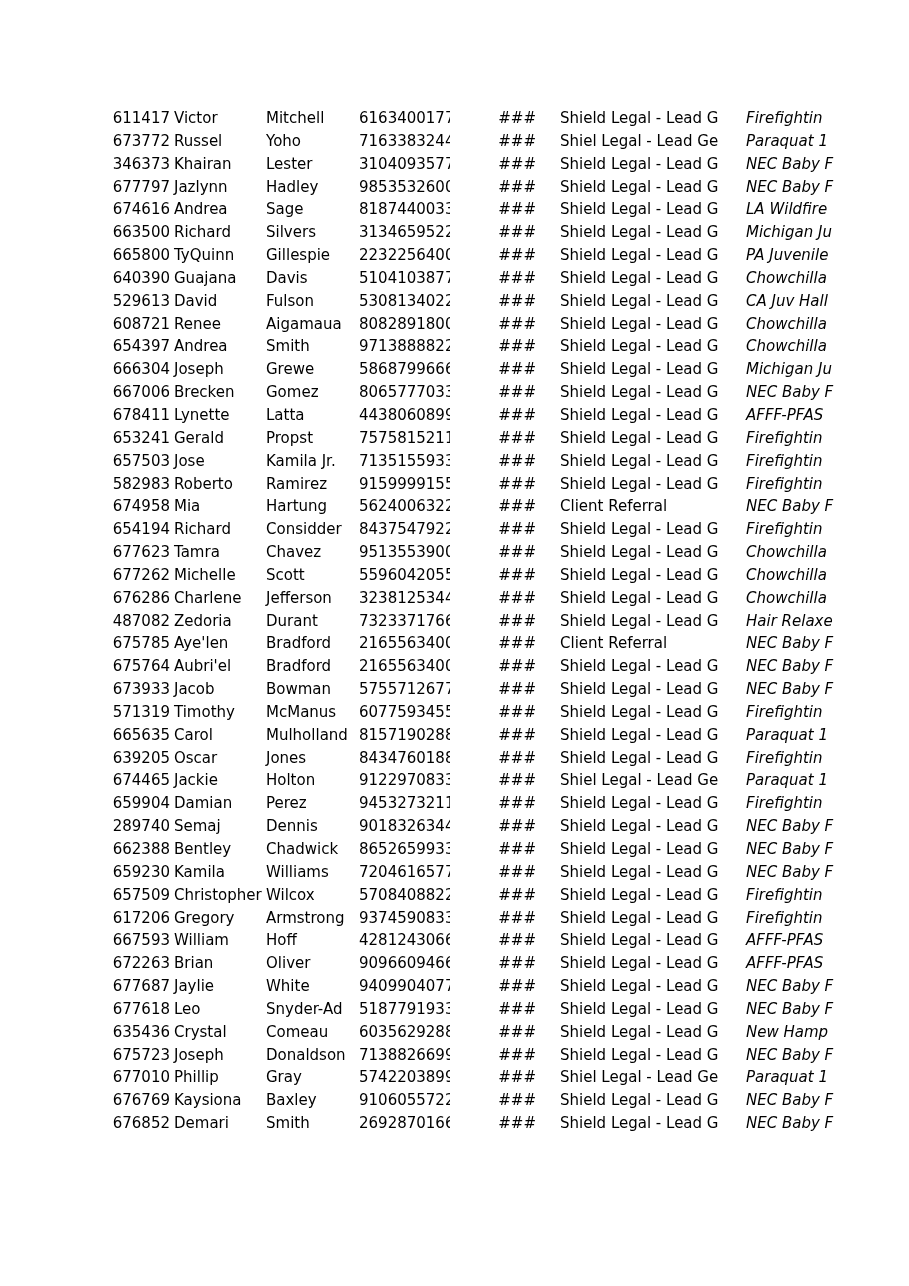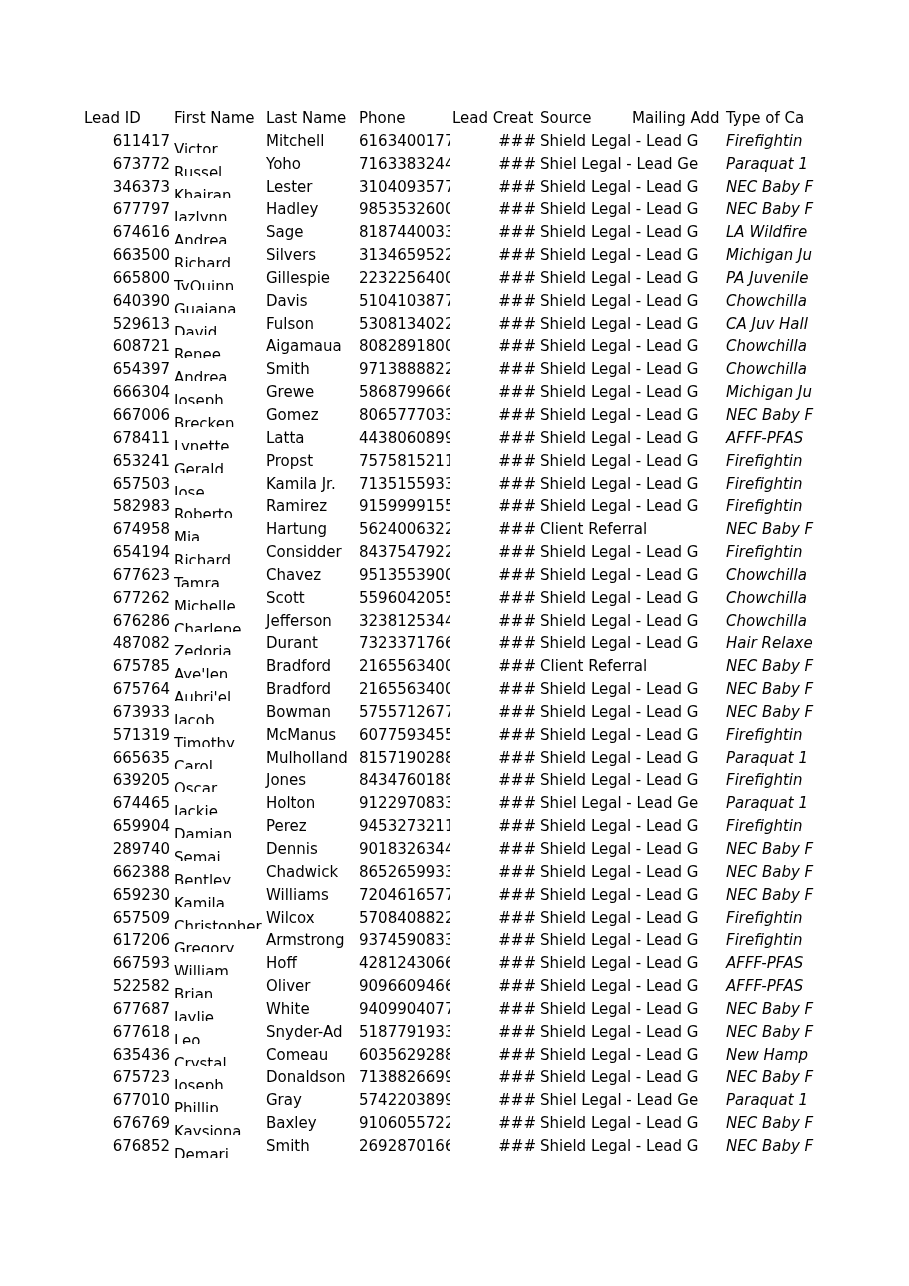--- a/index.html
+++ b/index.html
@@ -36,41 +36,31 @@
   .hc0 { width: 90px; }
   .hc1 { width: 92px; }
   .hc2 { width: 93px; }
   .hc3 { width: 93px; }
   .hc4 { width: 88px; }
   .hc5 { width: 92px; }
   .hc6 { width: 94px; }
   .hc7 { width: 92px; }
   
   .dc-id      { width: 90px; }
-  .dc-first   { width: 92px; margin-top: 9px; }
+  .dc-first   { width: 92px; }
   .dc-last    { width: 93px; }
   .dc-phone   { width: 93px; }
   .dc-created { width: 88px; }
-  .dc-source  { width: 186px; }
+  .dc-source  { width: 186px; margin-left: 20px; }
   .dc-type    { width: 92px; font-style: italic; }
 </style>
 </head>
 <body>
 
 <div id="sheet">
-  <div class="row">
-    <div class="cell hc0">Lead ID</div>
-    <div class="cell hc1">First Name</div>
-    <div class="cell hc2">Last Name</div>
-    <div class="cell hc3">Phone</div>
-    <div class="cell hc4">Lead Creat</div>
-    <div class="cell hc5">Source</div>
-    <div class="cell hc6">Mailing Add</div>
-    <div class="cell hc7">Type of Ca</div>
-  </div>
   <div id="rows">
       <div class="row">
         <div class="cell dc-id num">611417</div>
         <div class="cell dc-first">Victor</div>
         <div class="cell dc-last">Mitchell</div>
         <div class="cell dc-phone">6163400177</div>
         <div class="cell dc-created num">###</div>
         <div class="cell dc-source">Shield Legal - Lead G</div>
         <div class="cell dc-type">Firefightin</div>
       </div>
@@ -392,21 +382,21 @@
       <div class="row">
         <div class="cell dc-id num">667593</div>
         <div class="cell dc-first">William</div>
         <div class="cell dc-last">Hoff</div>
         <div class="cell dc-phone">4281243066</div>
         <div class="cell dc-created num">###</div>
         <div class="cell dc-source">Shield Legal - Lead G</div>
         <div class="cell dc-type">AFFF-PFAS</div>
       </div>
       <div class="row">
-        <div class="cell dc-id num">522582</div>
+        <div class="cell dc-id num">672263</div>
         <div class="cell dc-first">Brian</div>
         <div class="cell dc-last">Oliver</div>
         <div class="cell dc-phone">9096609466</div>
         <div class="cell dc-created num">###</div>
         <div class="cell dc-source">Shield Legal - Lead G</div>
         <div class="cell dc-type">AFFF-PFAS</div>
       </div>
       <div class="row">
         <div class="cell dc-id num">677687</div>
         <div class="cell dc-first">Jaylie</div>

